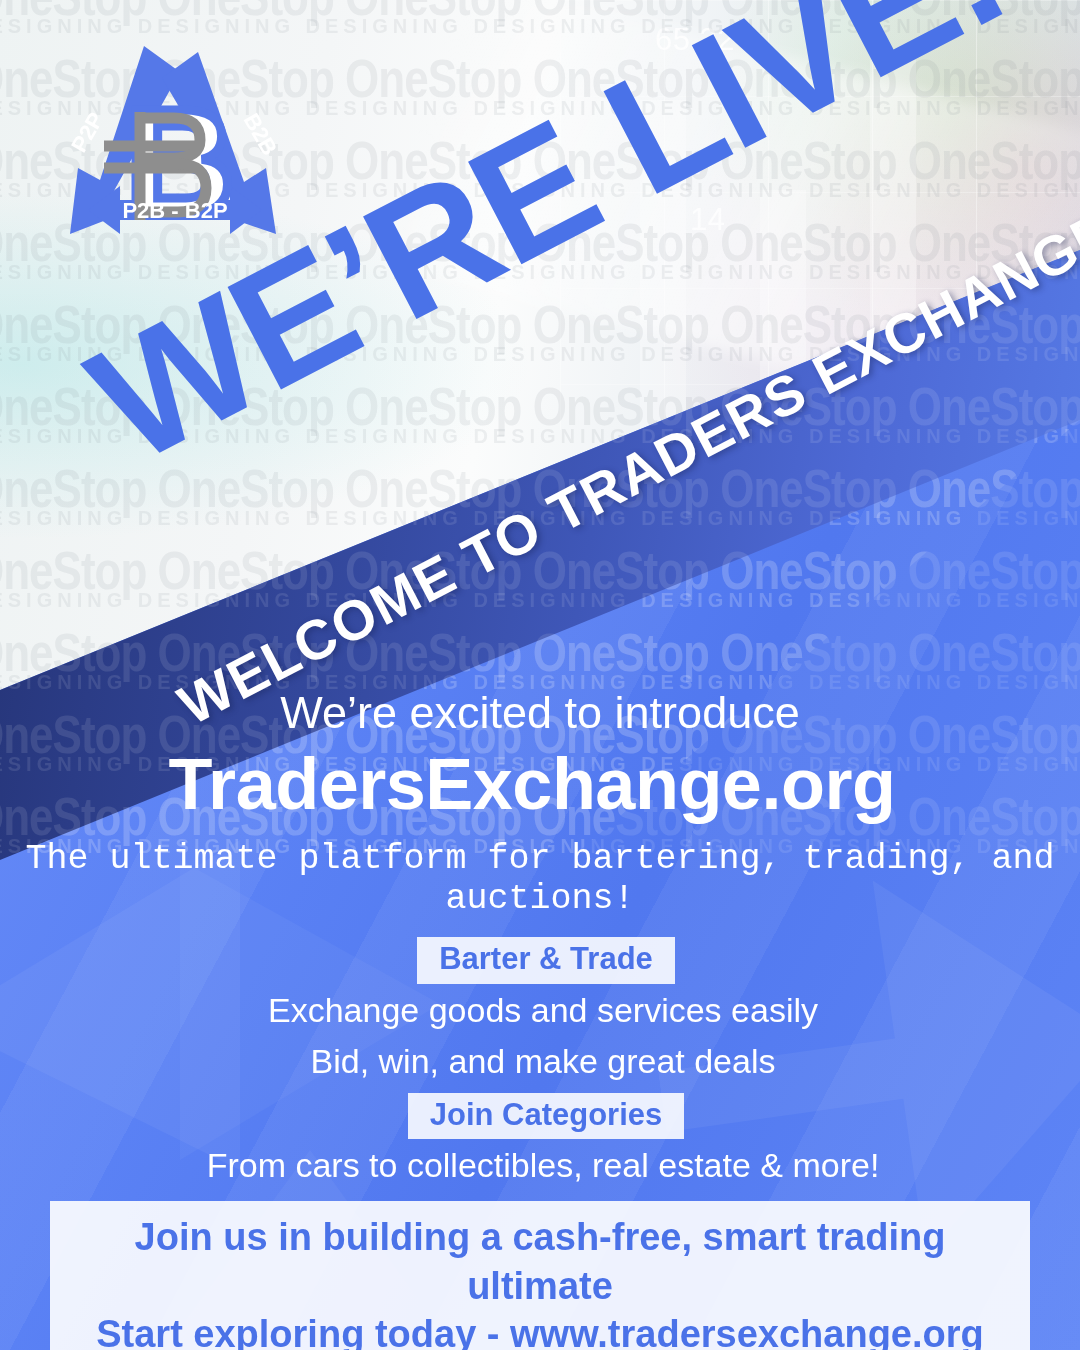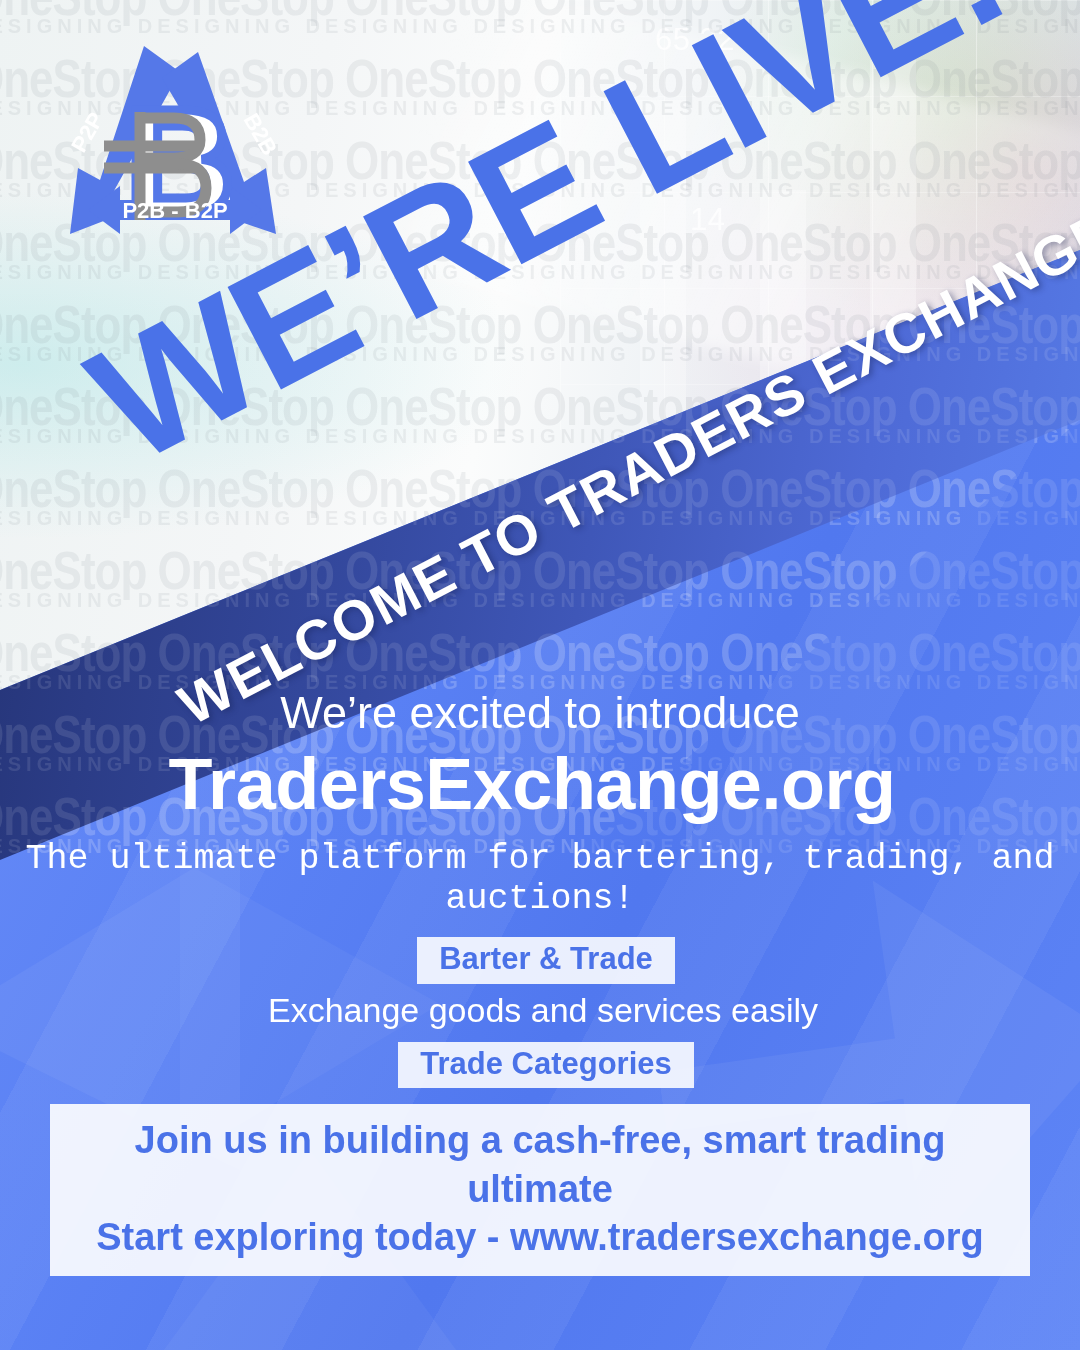--- a/index.html
+++ b/index.html
@@ -460,23 +460,25 @@
     <p class="intro-line">We’re excited to introduce</p>
     <p class="brand-url">TradersExchange.org</p>
     <p class="tagline">The ultimate platform for bartering, trading, and auctions!</p>
 
     <div class="features">
       <div class="feature">
         <span class="feature-badge">Barter &amp; Trade</span>
         <div class="feature-desc">Exchange goods and services easily</div>
       </div>
       <div class="feature">
+        <div class="feature-desc">Bid, win, and make great deals</div>
       </div>
       <div class="feature">
-        <span class="feature-badge">Trade Categories</span>
+        <span class="feature-badge">Join Categories</span>
+        <div class="feature-desc">From cars to collectibles, real estate &amp; more!</div>
       </div>
     </div>
 
     <div class="cta">
       <div class="cta-line">Join us in building a cash-free, smart trading ultimate</div>
       <div class="cta-line">Start exploring today - www.tradersexchange.org</div>
     </div>
 
   </div>
 

